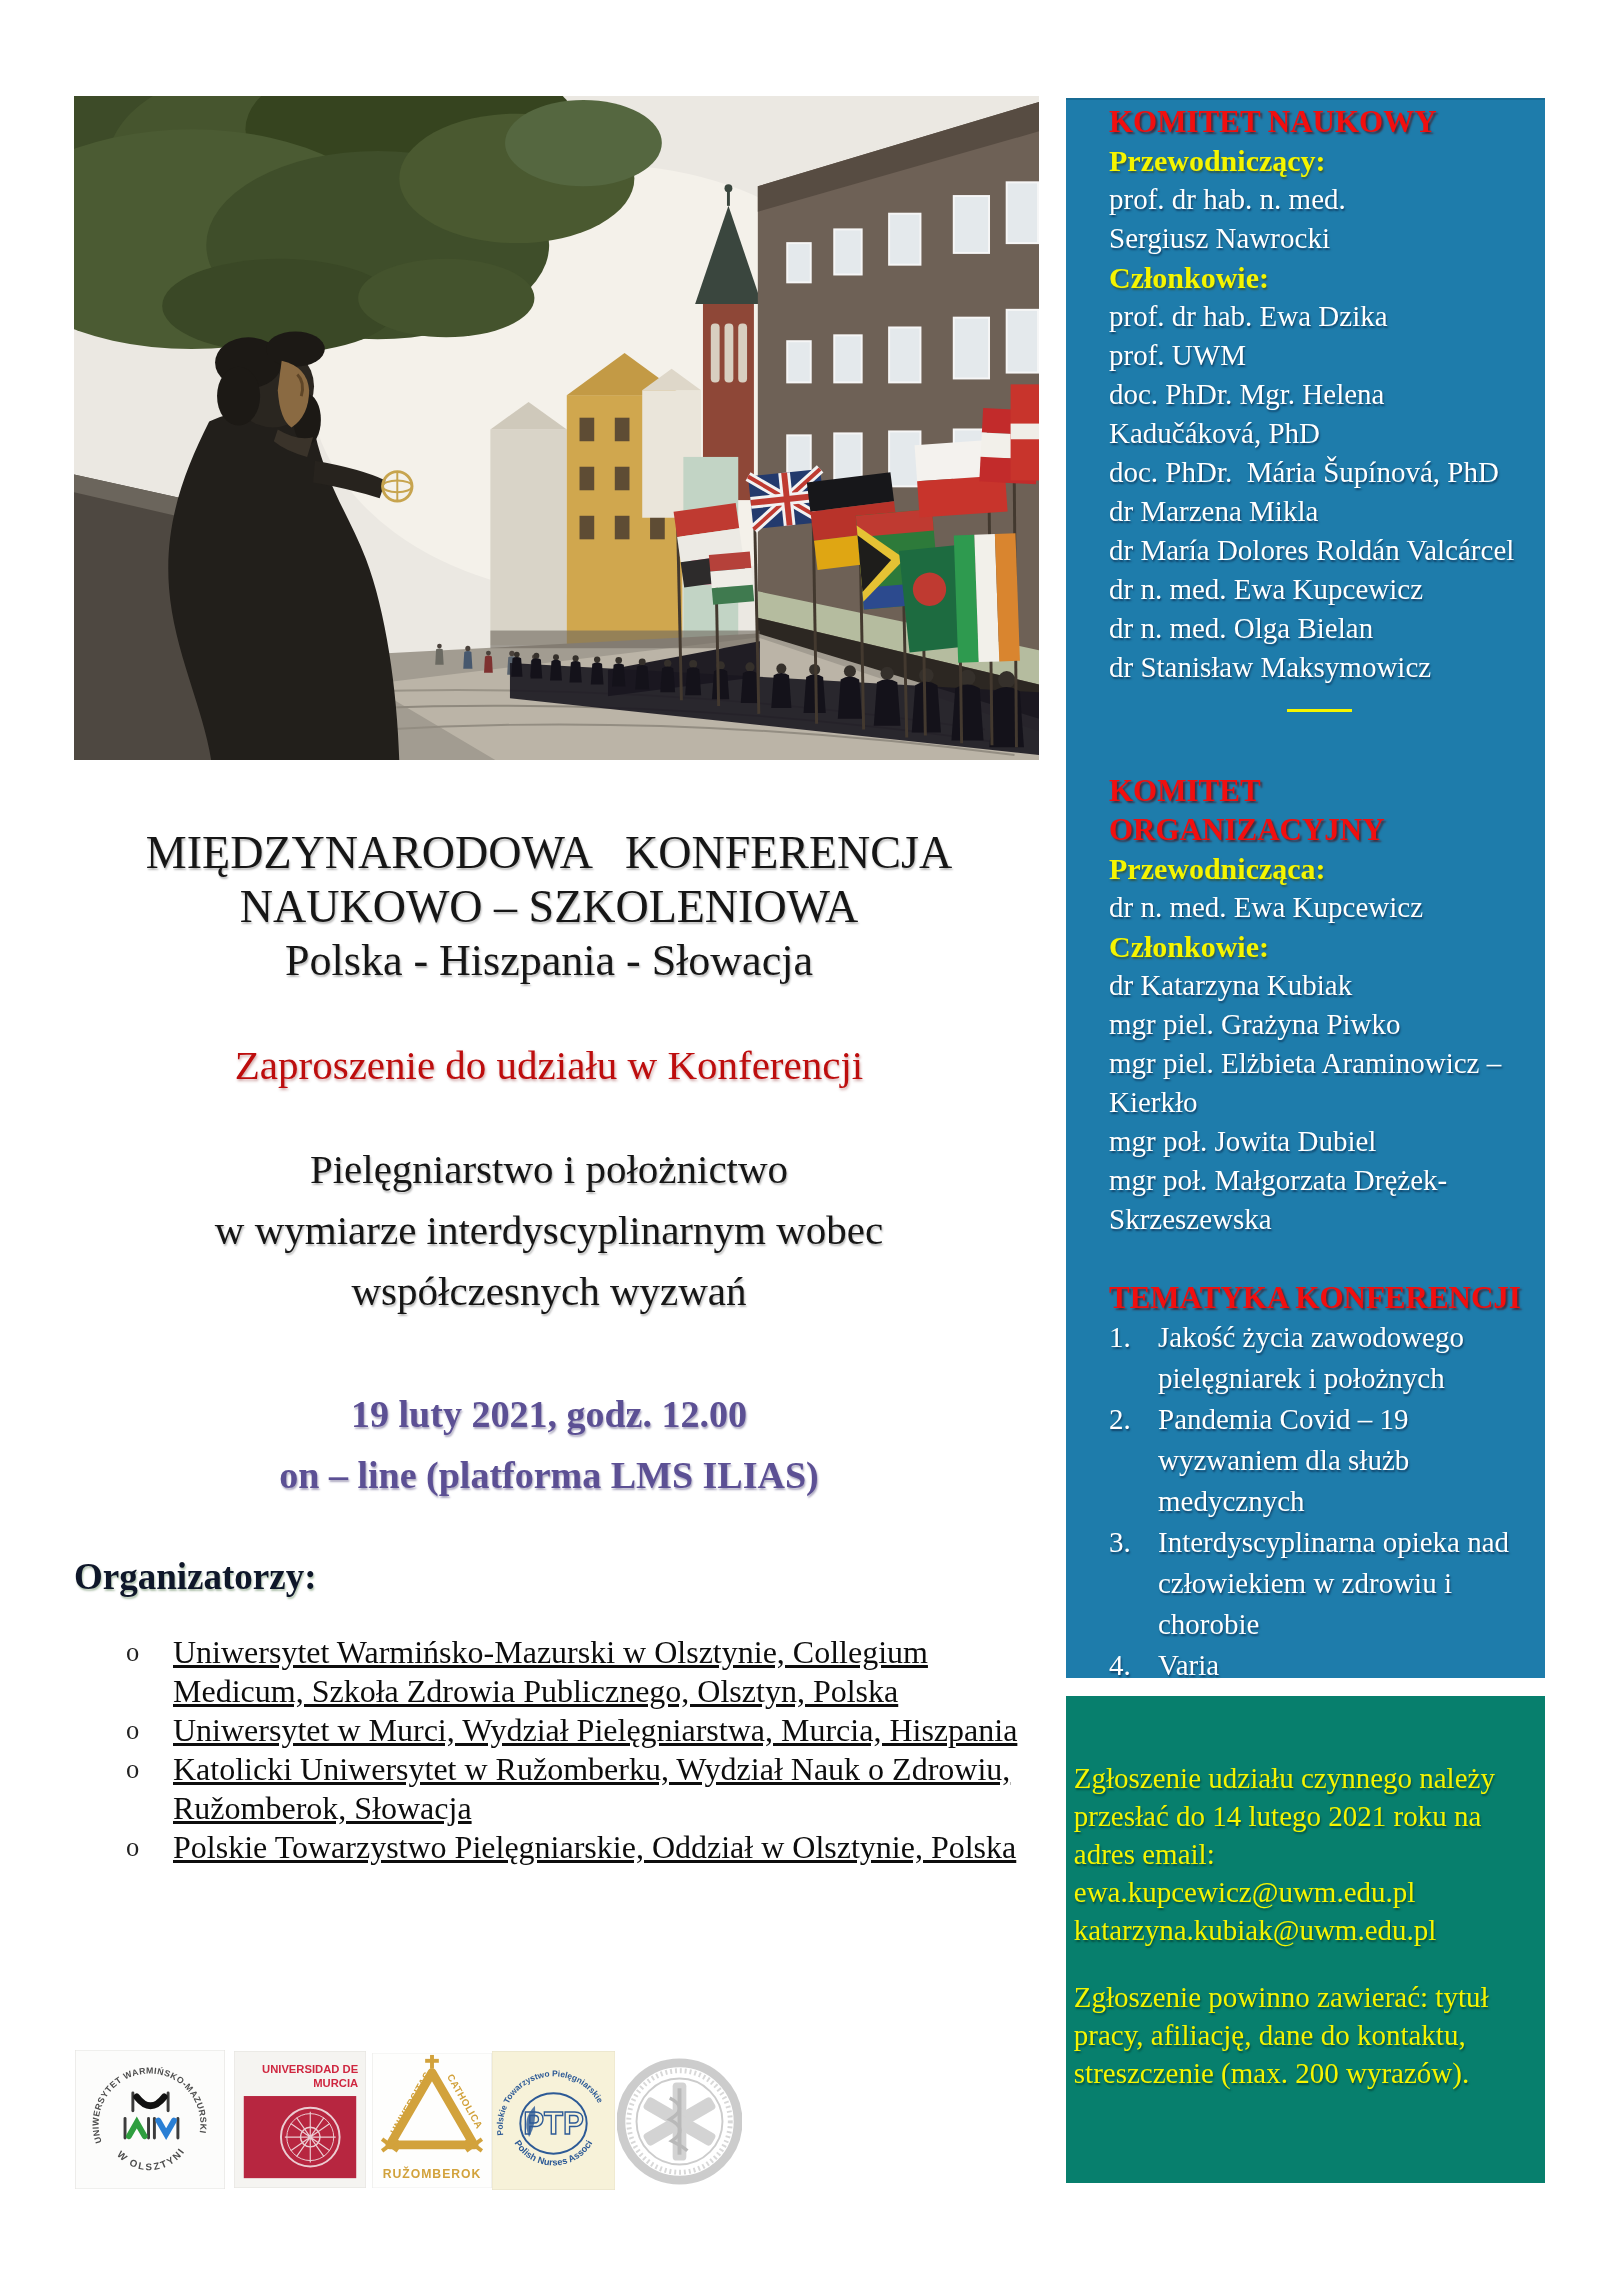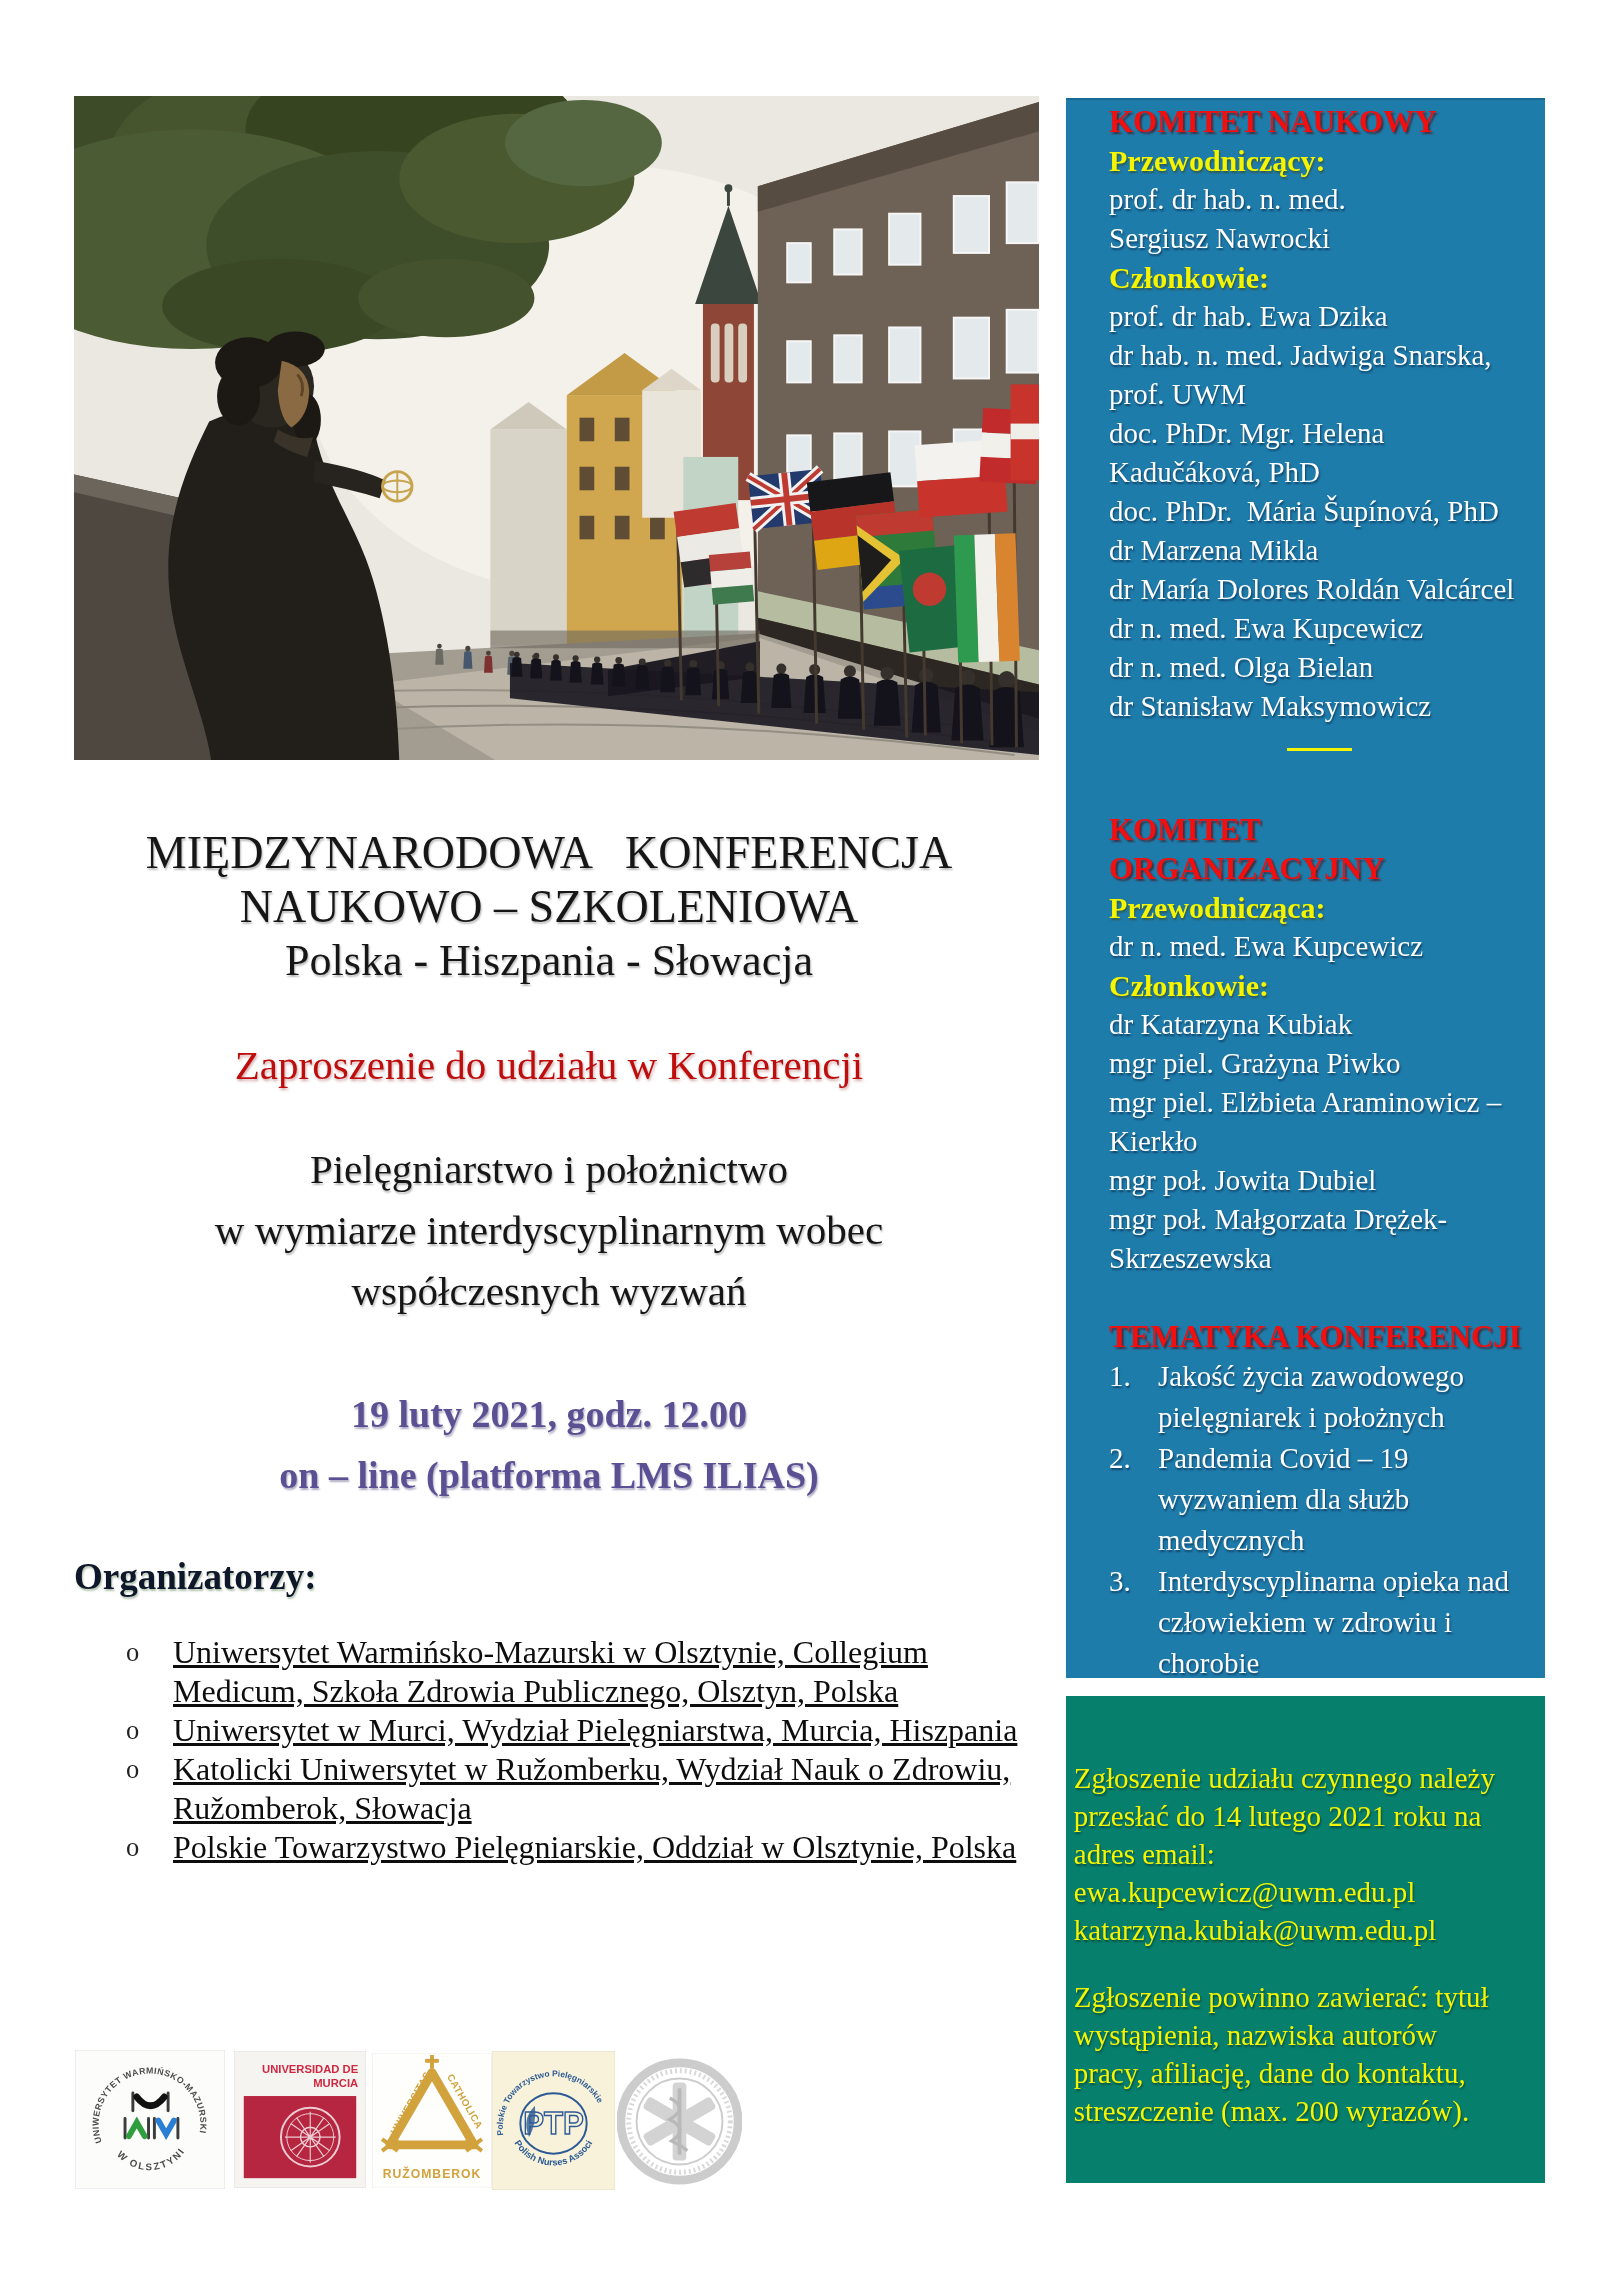--- a/index.html
+++ b/index.html
@@ -389,21 +389,20 @@
     </svg>
   </div>
 
   <aside class="abs sidebar">
     <div class="sb-heading">KOMITET NAUKOWY</div>
     <div class="sb-label">Przewodniczący:</div>
     <div class="sb-line">prof. dr hab. n. med.</div>
     <div class="sb-line">Sergiusz Nawrocki</div>
     <div class="sb-label">Członkowie:</div>
     <div class="sb-line">prof. dr hab. Ewa Dzika</div>
-    <div class="sb-line">dr hab. n. med. Jadwiga Snarska,</div>
     <div class="sb-line">prof. UWM</div>
     <div class="sb-line">doc. PhDr. Mgr. Helena</div>
     <div class="sb-line">Kadučáková, PhD</div>
     <div class="sb-line">doc. PhDr.  Mária Šupínová, PhD</div>
     <div class="sb-line">dr Marzena Mikla</div>
     <div class="sb-line">dr María Dolores Roldán Valcárcel</div>
     <div class="sb-line">dr n. med. Ewa Kupcewicz</div>
     <div class="sb-line">dr n. med. Olga Bielan</div>
     <div class="sb-line">dr Stanisław Maksymowicz</div>
     <div class="sb-sep">
@@ -442,19 +441,18 @@
   </aside>
 
   <aside class="abs submission">
     <div class="gr-line">Zgłoszenie udziału czynnego należy</div>
     <div class="gr-line">przesłać do 14 lutego 2021 roku na</div>
     <div class="gr-line">adres email:</div>
     <div class="gr-line">ewa.kupcewicz@uwm.edu.pl</div>
     <div class="gr-line">katarzyna.kubiak@uwm.edu.pl</div>
     <div class="gr-gap"></div>
     <div class="gr-line">Zgłoszenie powinno zawierać: tytuł</div>
-    <div class="gr-line">wystąpienia, nazwiska autorów</div>
     <div class="gr-line">pracy, afiliację, dane do kontaktu,</div>
     <div class="gr-line">streszczenie (max. 200 wyrazów).</div>
   </aside>
 
 </div>
 
 
 </body></html>

